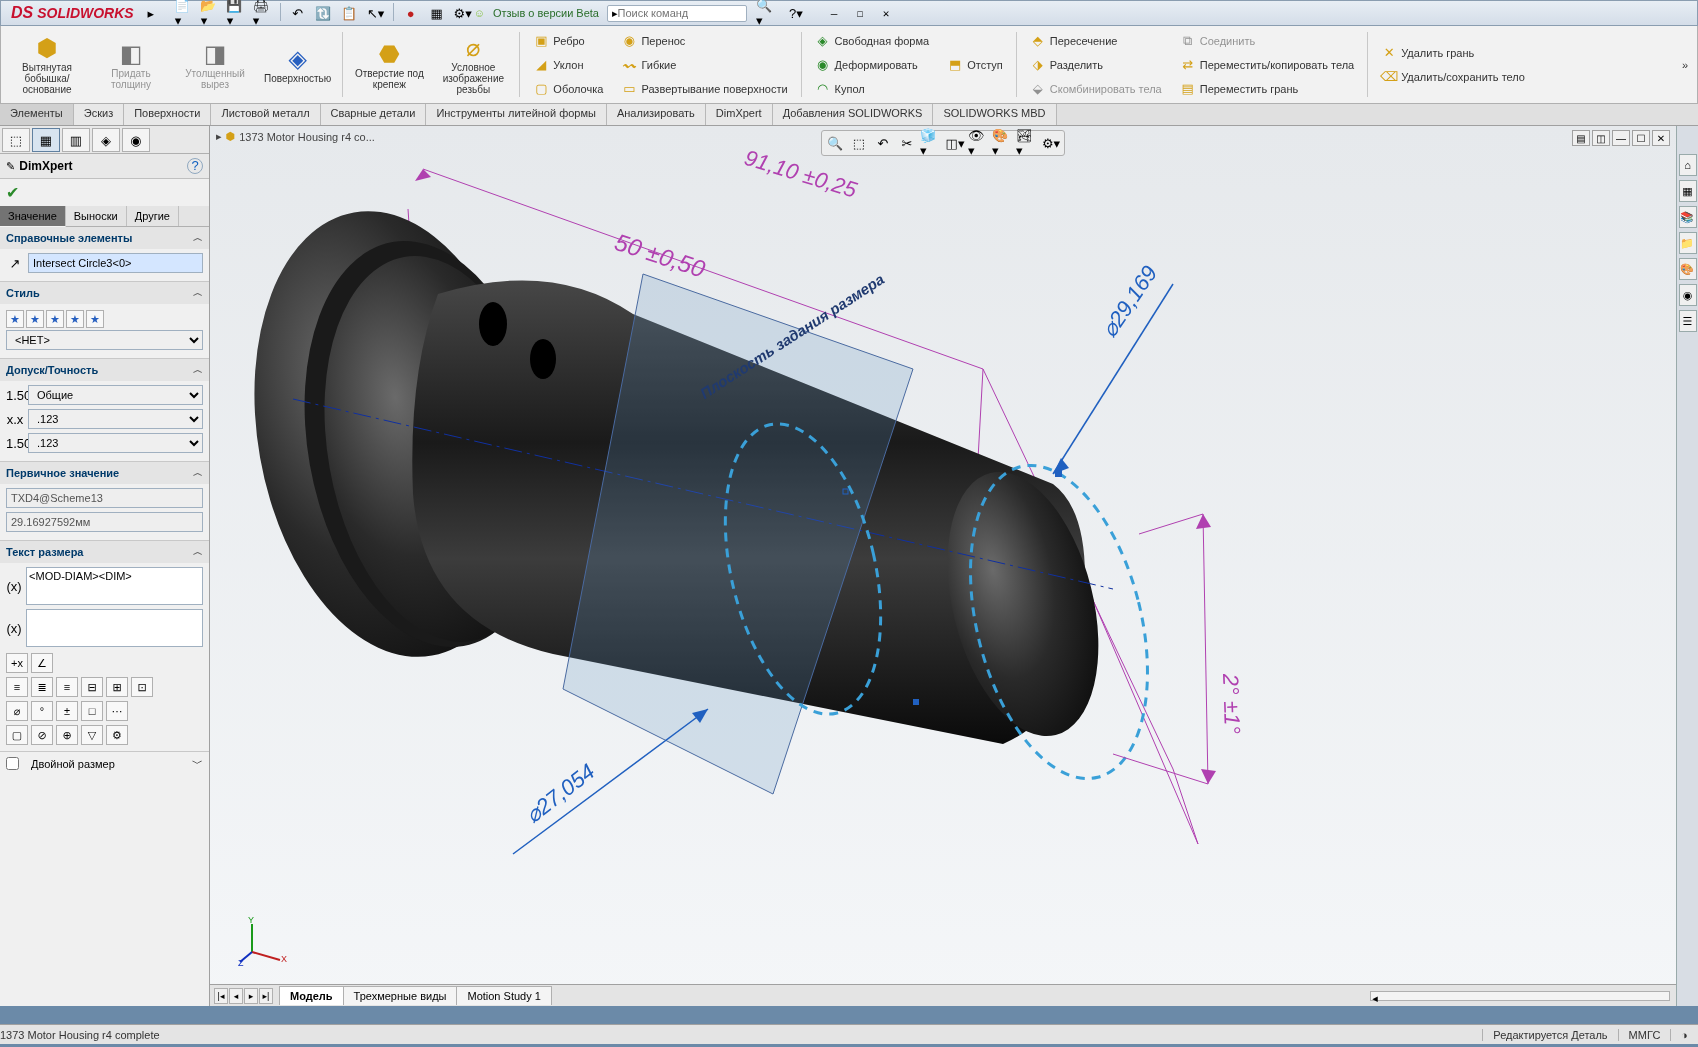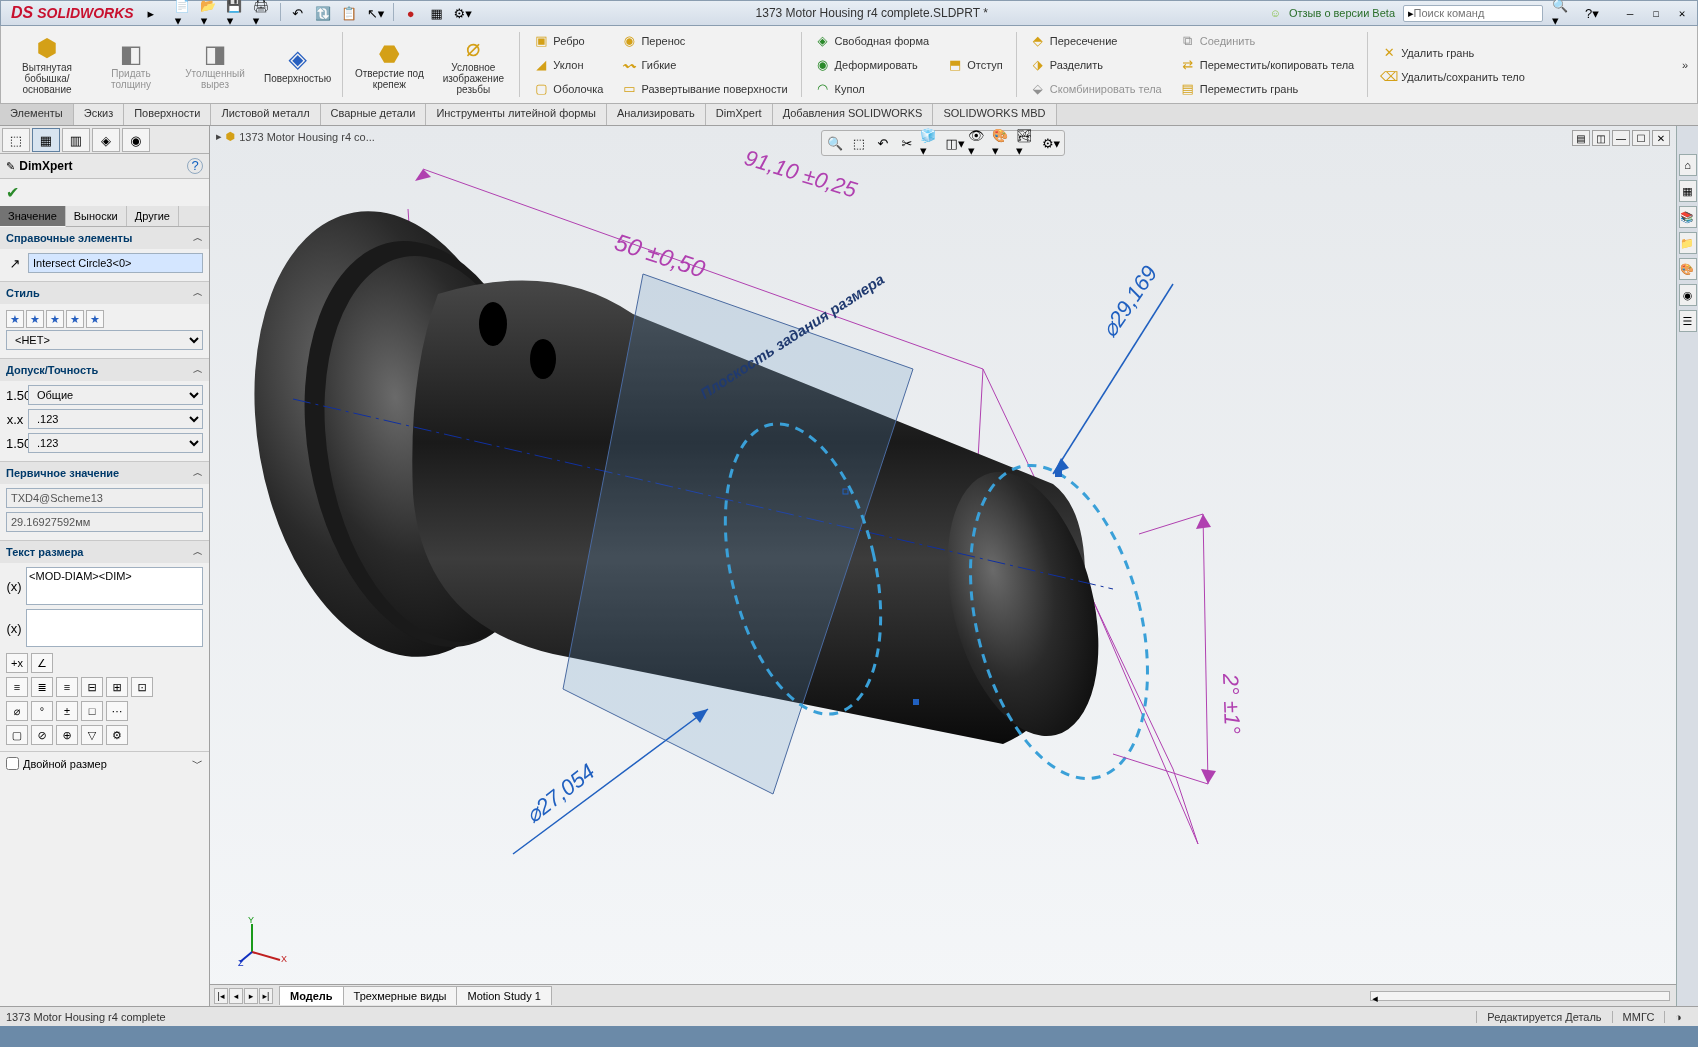--- a/index.html
+++ b/index.html
@@ -59,21 +59,21 @@
 .pm-sec-body { padding: 4px 6px; }
 .pm-input-row { display: flex; align-items: center; gap: 4px; margin-bottom: 4px; }
 .pm-input-row .icn { width: 18px; text-align: center; font-size: 13px; }
 .pm-input-row input, .pm-input-row select { flex: 1; border: 1px solid #a0b0c0; padding: 2px 4px; font-size: 11px; height: 20px; }
 .pm-input-row input.highlighted { background: #d4e6ff; }
 .star-row { display: flex; gap: 2px; padding: 2px 0; }
 .star { width: 18px; height: 18px; border: 1px solid #b0b0b0; background: #f8f8f8; display: flex; align-items: center; justify-content: center; cursor: pointer; color: #2860c0; }
 .btn-grid { display: flex; flex-wrap: wrap; gap: 3px; padding: 2px 0; }
 .btn-grid .gbtn { width: 22px; height: 20px; border: 1px solid #b0b0b0; background: #f8f8f8; display: flex; align-items: center; justify-content: center; cursor: pointer; font-size: 11px; }
 .pm-textarea { width: 100%; border: 1px solid #a0b0c0; font-size: 11px; padding: 2px; height: 38px; resize: none; }
-.checkbox-row { display: flex; align-items: center; gap: 4px; padding: 4px 6px; font-size: 11px; }
+.checkbox-row { display: flex; align-items: center; gap: 12px; padding: 4px 6px; font-size: 11px; }
 
 
 .viewport { flex: 1; position: relative; background: linear-gradient(#e6e9ec, #f4f6f8); }
 .breadcrumb { position: absolute; top: 4px; left: 6px; display: flex; align-items: center; gap: 4px; font-size: 11px; color: #444; }
 .breadcrumb .arrow { cursor: pointer; }
 .view-toolbar { position: absolute; top: 4px; left: 50%; transform: translateX(-50%); display: flex; gap: 2px; background: rgba(240,240,240,0.7); border: 1px solid #b0b0b0; border-radius: 3px; padding: 2px; }
 .vt-btn { width: 22px; height: 20px; display: flex; align-items: center; justify-content: center; cursor: pointer; font-size: 13px; }
 .doc-controls { position: absolute; top: 4px; right: 6px; display: flex; gap: 2px; }
 .doc-controls .dc { width: 18px; height: 16px; border: 1px solid #a0a0a0; background: #f0f0f0; display: flex; align-items: center; justify-content: center; cursor: pointer; font-size: 10px; }
 .triad { position: absolute; bottom: 40px; left: 28px; font-size: 10px; }
@@ -86,21 +86,21 @@
 .tp-tab { width: 18px; height: 22px; border: 1px solid #9aa; background: #f0f0f0; cursor: pointer; display: flex; align-items: center; justify-content: center; font-size: 11px; }
 
 
 .bottom-tabs { height: 22px; background: #e4e4e4; border-top: 1px solid #a0a0a0; display: flex; align-items: center; padding-left: 4px; }
 .bt-nav { display: flex; gap: 1px; margin-right: 6px; }
 .bt-nav-btn { width: 14px; height: 16px; border: 1px solid #b0b0b0; background: #f0f0f0; font-size: 9px; display: flex; align-items: center; justify-content: center; cursor: pointer; }
 .btab { padding: 3px 10px; font-size: 11px; border: 1px solid #b0b0b0; background: #f4f4f4; border-bottom: none; cursor: pointer; margin-right: -1px; }
 .btab.active { background: white; font-weight: bold; }
 
 
-.statusbar { height: 20px; background: #e4e4e4; border-top: 1px solid #a0a0a0; display: flex; align-items: center; padding: 0 6px; font-size: 11px; color: #333; }
+.statusbar { height: 20px; background: #e4e4e4; border-top: 1px solid #a0a0a0; display: flex; align-items: center; padding: 0 0; font-size: 11px; color: #333; margin-top: 18px; }
 .statusbar .spacer { flex: 1; }
 .statusbar .cell { padding: 0 10px; border-left: 1px solid #b0b0b0; }
 
 .icon-cube { color: #d4a017; }
 .icon-green { color: #2a8a2a; }
 .icon-blue { color: #2860c0; }
 .icon-red { color: #c02020; }
 </style>
 </head>
 <body>
@@ -119,21 +119,20 @@
     <span class="qat-sep"></span>
     <span class="qat-btn">↶</span>
     <span class="qat-btn">🔃</span>
     <span class="qat-btn">📋</span>
     <span class="qat-btn">↖▾</span>
     <span class="qat-sep"></span>
     <span class="qat-btn icon-red">●</span>
     <span class="qat-btn">▦</span>
     <span class="qat-btn">⚙▾</span>
   </div>
-  <div class="doc-title">1373 Motor Housing r4 complete.SLDPRT *</div>
   <div class="title-right">
     <span style="color:#8bc34a">☺</span>
     <span class="beta-link">Отзыв о версии Beta</span>
     <div class="search-cmd">
       <span>▸</span>
       <input placeholder="Поиск команд" style="">
     </div>
     <span class="qat-btn">🔍▾</span>
     <span class="qat-btn">?▾</span>
     <div class="win-btns">

